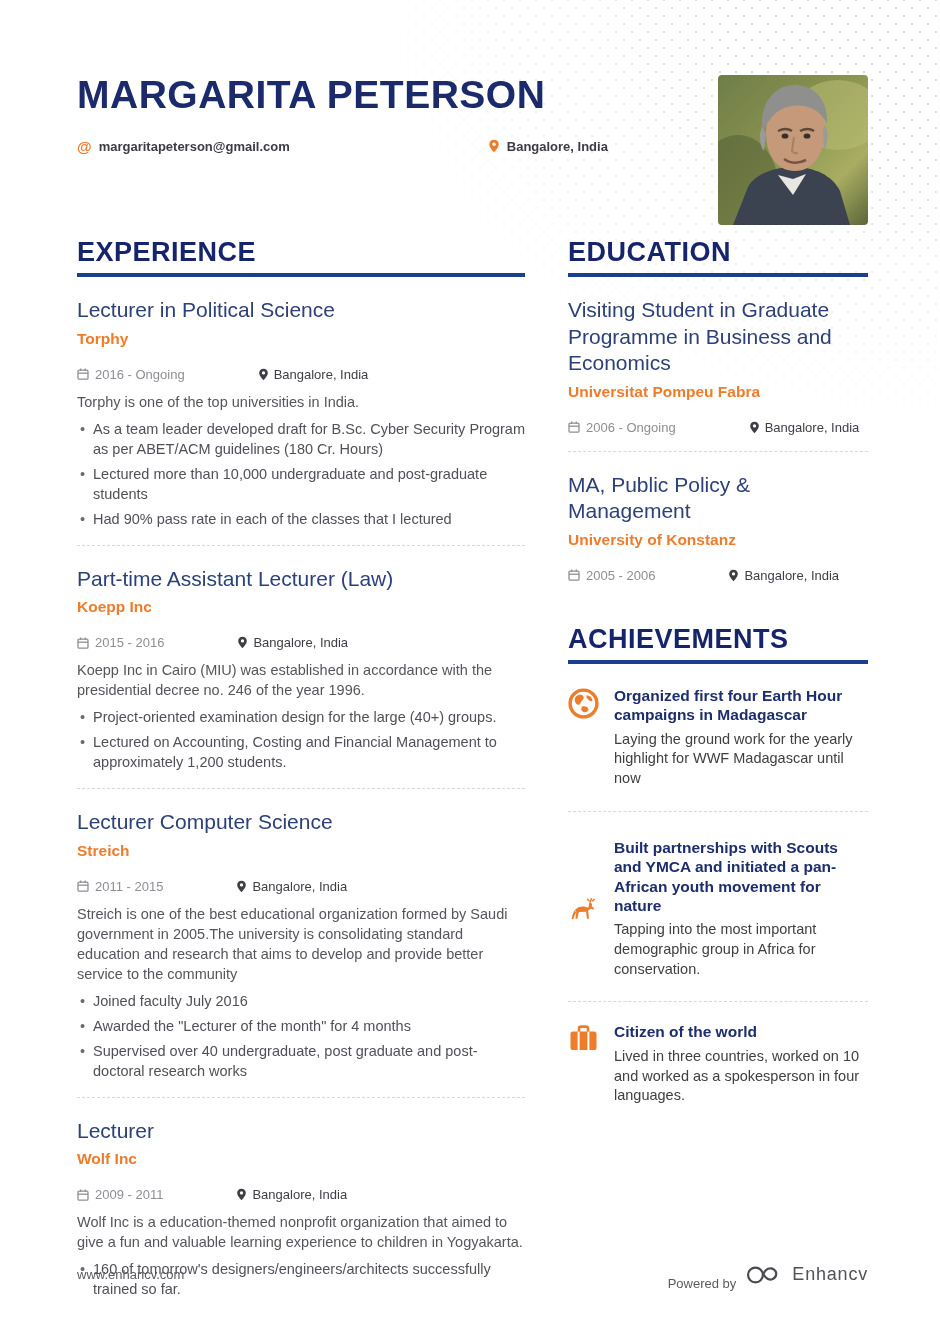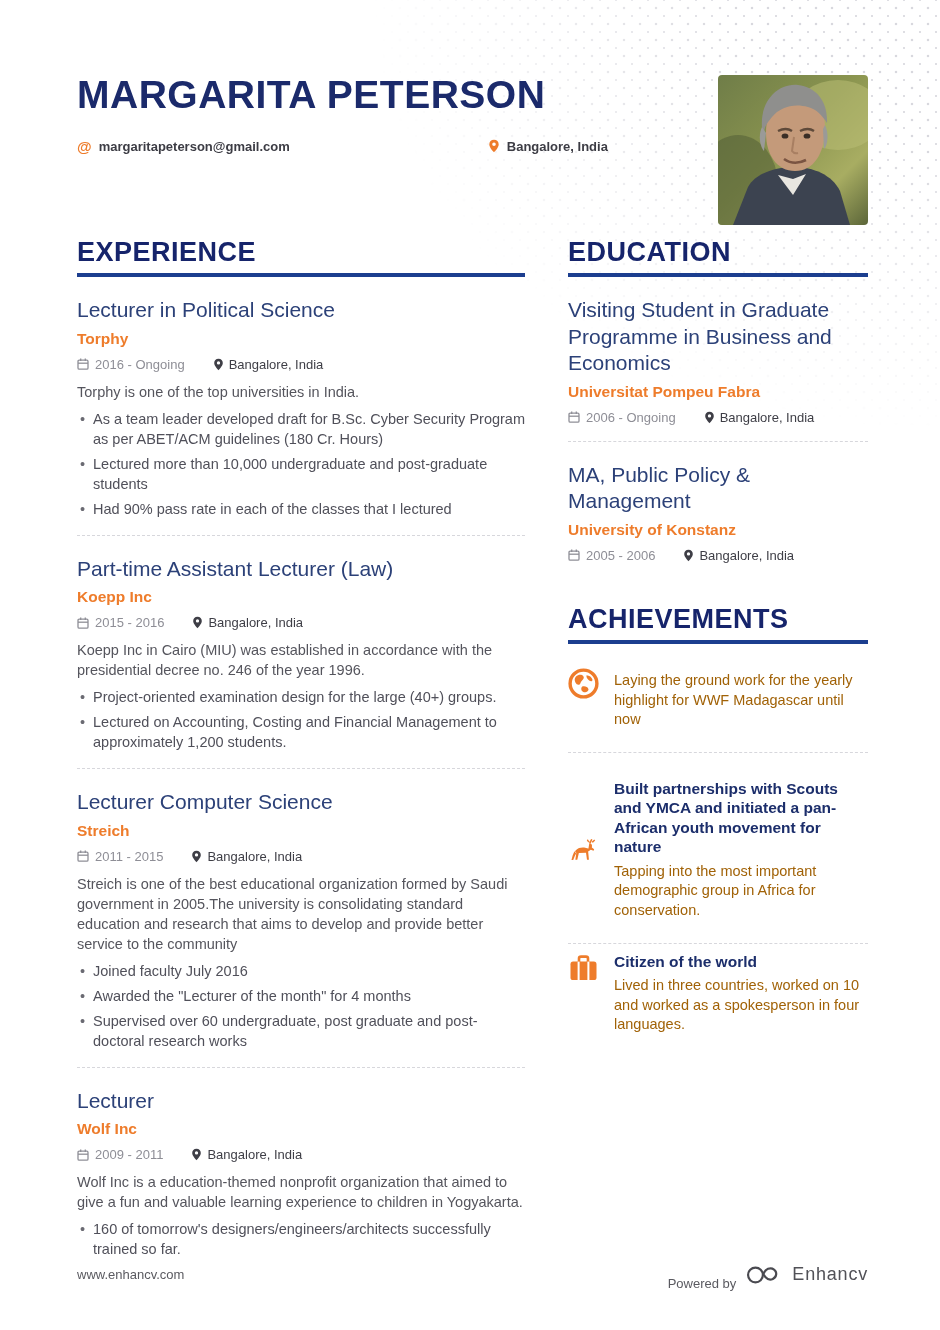--- a/index.html
+++ b/index.html
@@ -45,38 +45,38 @@
   .col-right { width:300px; margin-left:43px; }
 
   h2.section {
     font-size:27px; font-weight:700; letter-spacing:.5px; color:#16246B; line-height:1.05;
   }
   .rule { height:4px; background:#1C3E8F; margin-top:7px; }
 
   .entry { margin-top:20px; }
   .entry-title { font-size:21px; font-weight:400; color:#2C4178; line-height:1.26; }
   .entry-org { margin-top:6px; font-size:15.5px; font-weight:700; color:#EE7C2B; }
-  .meta { display:flex; align-items:center; margin-top:9px; font-size:13px; }
+  .meta { display:flex; align-items:center; margin-top:19px; font-size:13px;gap:45px; }
   .meta .dates { display:flex; align-items:center; gap:6px; color:#8E8E96; }
   .meta .place { display:flex; align-items:center; gap:5px; color:#3E3E46; margin-left:28px; }
   .desc { margin-top:10px; font-size:14.5px; line-height:1.38; color:#55555D; }
   ul.bullets { list-style:none; margin-top:7px; }
   ul.bullets li {
     position:relative; padding-left:16px; margin-top:5px;
     font-size:14.5px; line-height:1.38; color:#50505A;
   }
   ul.bullets li::before { content:"•"; position:absolute; left:3px; top:0; color:#6a6a72; }
   .sep { border-top:1px dashed #D7D7DC; margin:16px 0 0 0; }
   .entry + .sep { margin-top:16px; }
 
   .ach-section-title { margin-top:42px; }
   .ach { display:flex; gap:15px; margin-top:22px; }
   .ach-icon { flex:0 0 31px; padding-top:2px; }
   .ach-title { font-size:15.5px; font-weight:700; color:#1C2E6B; line-height:1.25; }
-  .ach-desc { margin-top:5px; font-size:14.5px; line-height:1.36; color:#a16207; }
+  .ach-desc { margin-top:5px; font-size:14.5px; line-height:1.36; color:#404040; }
   .ach-sep { border-top:1px dashed #D7D7DC; margin-top:22px; }
 
   footer {
     position:absolute; left:77px; right:72px; top:1258px;
     display:flex; justify-content:space-between; align-items:center; z-index:1;
   }
   .site { font-size:13px; color:#5A5A60; }
   .powered { display:flex; align-items:center; gap:10px; }
   .powered-by { font-size:13px; color:#5A5A60;margin-top:18px; }
   .brand { font-size:18px; color:#515157; letter-spacing:.8px; }
@@ -211,21 +211,21 @@
             <svg width="11" height="13" viewBox="0 0 12 14">
                 <path d="M6 0.8 C3.1 0.8 1.3 2.9 1.3 5.4 C1.3 8.7 6 13.2 6 13.2 C6 13.2 10.7 8.7 10.7 5.4 C10.7 2.9 8.9 0.8 6 0.8 Z M6 7.1 A1.8 1.8 0 1 1 6 3.5 A1.8 1.8 0 0 1 6 7.1 Z" fill="#3E3E46" fill-rule="evenodd"></path>
               </svg>
             <span>Bangalore, India</span>
           </span>
         </div>
         <p class="desc">Streich is one of the best educational organization formed by Saudi government in 2005.The university is consolidating standard education and research that aims to develop and provide better service to the community</p>
         <ul class="bullets">
           <li>Joined faculty July 2016</li>
           <li>Awarded the "Lecturer of the month" for 4 months</li>
-          <li>Supervised over 60 undergraduate, post graduate and post-doctoral research works</li>
+          <li>Supervised over 40 undergraduate, post graduate and post-doctoral research works</li>
         </ul>
       </article>
       <div class="sep"></div>
 
       <article class="entry">
         <div class="entry-title">Lecturer</div>
         <div class="entry-org">Wolf Inc</div>
         <div class="meta">
           <span class="dates">
             <svg width="12" height="12" viewBox="0 0 12 12">
@@ -306,20 +306,21 @@
       <div class="ach">
         <div class="ach-icon">
           <svg width="31" height="31" viewBox="0 0 31 31">
             <circle cx="15.5" cy="15.5" r="13.4" fill="#ffffff" stroke="#EE7C2B" stroke-width="3.4"></circle>
             <path d="M8 8.6 C10.5 6.2 14.5 6.2 15.6 8.8 C16.6 11.2 13.4 12.4 12.4 15.2 C11.5 17.7 8.6 17 7.3 14.2 C6.3 12 6.6 10 8 8.6 Z" fill="#EE7C2B"></path>
             <path d="M18.5 7.2 C21.5 7.4 23.8 9.2 24.4 11.4 C24.9 13.4 22.6 13.8 21.2 12.4 C19.8 11 18 9.6 18.5 7.2 Z" fill="#EE7C2B"></path>
             <path d="M14.2 18.6 C16.6 17.8 19.8 18.8 20.4 21 C20.9 22.9 18.4 24.6 15.9 24.2 C13.4 23.8 12.4 20.4 14.2 18.6 Z" fill="#EE7C2B"></path>
           </svg>
         </div>
         <div>
+          <div class="ach-title">Organized first four Earth Hour campaigns in Madagascar</div>
           <div class="ach-desc">Laying the ground work for the yearly highlight for WWF Madagascar until now</div>
         </div>
       </div>
       <div class="ach-sep"></div>
 
       <div class="ach" style="margin-top:26px; align-items:center;">
         <div class="ach-icon">
           <svg width="31" height="31" viewBox="0 0 32 32">
             <g fill="#EE7C2B">
               <path d="M20.8 4.2 l1.4 3 1.6-3 1.4 .5 -1.8 4 -1.2 0 z"></path>
@@ -331,21 +332,21 @@
             </g>
           </svg>
         </div>
         <div>
           <div class="ach-title">Built partnerships with Scouts and YMCA and initiated a pan-African youth movement for nature</div>
           <div class="ach-desc">Tapping into the most important demographic group in Africa for conservation.</div>
         </div>
       </div>
       <div class="ach-sep"></div>
 
-      <div class="ach" style="margin-top:8px;">
+      <div class="ach" style="margin-top:20px;">
         <div class="ach-icon">
           <svg width="31" height="29" viewBox="0 0 31 29">
             <rect x="11" y="2.6" width="9" height="7" rx="2" fill="none" stroke="#EE7C2B" stroke-width="2.6"></rect>
             <rect x="2.5" y="7.6" width="26" height="18.5" rx="2.6" fill="#EE7C2B"></rect>
             <rect x="9.6" y="7.6" width="2" height="18.5" fill="#ffffff"></rect>
             <rect x="19.4" y="7.6" width="2" height="18.5" fill="#ffffff"></rect>
           </svg>
         </div>
         <div>
           <div class="ach-title">Citizen of the world</div>

